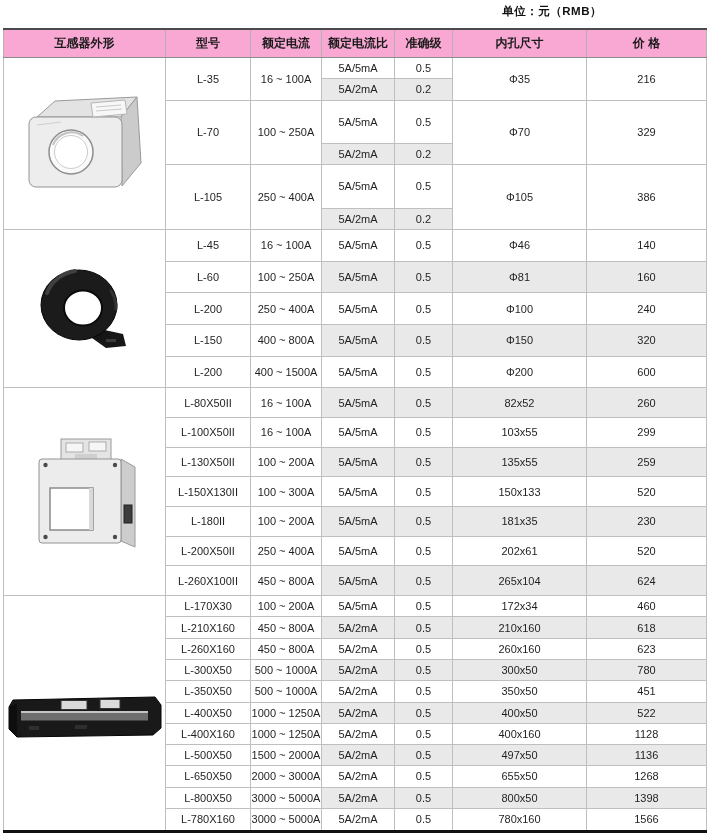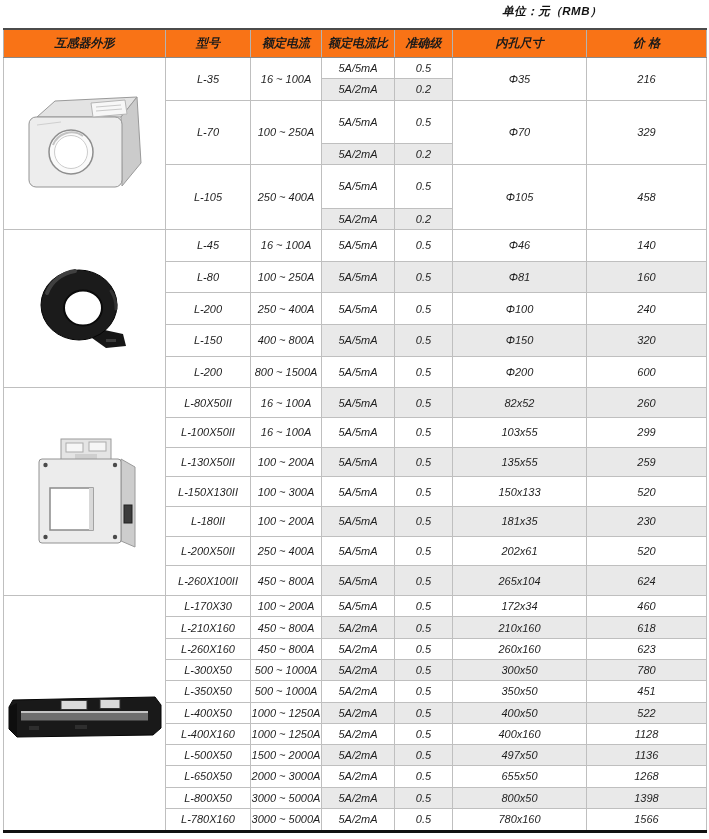--- a/index.html
+++ b/index.html
@@ -1,21 +1,21 @@
 <!DOCTYPE html>
 <html><head>
 <meta charset="utf-8">
 <style>
   html, body { margin: 0; padding: 0; background: #ffffff; }
   body {
     width: 709px; height: 839px; overflow: hidden;
     font-family: "Liberation Sans", "DejaVu Sans", sans-serif;
     -webkit-font-smoothing: antialiased;
   }
-  .page { position: relative; width: 605px; height: 839px; background: #fff; font-style: italic; }
+  .page { position: relative; width: 605px; height: 839px; background: #fff; }
 
   .unit-label {
     position: absolute; top: 4px; right: 3px;
     font-size: 11.5px; font-weight: bold; color: #111;
     letter-spacing: 0.5px;
   }
 
   table.price-table {
     position: absolute; top: 28px; left: 3px;
     width: 703px; height: 805px;
@@ -23,21 +23,21 @@
     border-top: 2px solid #4b4b4b;
     border-bottom: 3px solid #121212;
     border-left: 1px solid #b3b3b3;
     border-right: 1px solid #b3b3b3;
   }
   .price-table th {
     height: 27px;
     font-size: 12px; font-weight: bold; color: #1a1a1a;
     border: 1px solid #b3b3b3;
     border-bottom: 1px solid #8a8a8a;
-    background: #f97316;
+    background: #f9a8d4;
     text-align: center; vertical-align: middle;
     padding: 0;
   }
   .price-table td {
     border: 1px solid #bfbfbf;
     font-size: 11px; color: #1f1f1f;
     text-align: center; vertical-align: middle;
     padding: 0; background: #ffffff;
     white-space: nowrap; overflow: hidden;
   }
@@ -111,21 +111,21 @@
         <tr>
           <td class="shaded">5A/2mA</td>
           <td class="shaded">0.2</td>
         </tr>
         <tr>
           <td rowspan="2">L-105</td>
           <td rowspan="2">250 ~ 400A</td>
           <td>5A/5mA</td>
           <td>0.5</td>
           <td rowspan="2">Φ105</td>
-          <td rowspan="2">458</td>
+          <td rowspan="2">386</td>
         </tr>
         <tr>
           <td class="shaded">5A/2mA</td>
           <td class="shaded">0.2</td>
         </tr>
         <tr class="section-start">
           <td rowspan="5" class="photo-cell">
   <svg width="118" height="96" viewBox="0 0 118 96">
     <path d="M 74 68 L 97 73 L 100 85 L 80 87 L 66 77 Z" fill="#161616"></path>
     <ellipse cx="53" cy="44" rx="38" ry="35" fill="#1b1b1b" stroke="#050505" stroke-width="1"></ellipse>
@@ -136,21 +136,21 @@
   </svg>
 </td>
           <td>L-45</td>
           <td>16 ~ 100A</td>
           <td>5A/5mA</td>
           <td>0.5</td>
           <td>Φ46</td>
           <td>140</td>
         </tr>
         <tr>
-          <td>L-80</td>
+          <td>L-60</td>
           <td>100 ~ 250A</td>
           <td class="shaded">5A/5mA</td>
           <td class="shaded">0.5</td>
           <td class="shaded">Φ81</td>
           <td class="shaded">160</td>
         </tr>
         <tr>
           <td>L-200</td>
           <td>250 ~ 400A</td>
           <td>5A/5mA</td>
@@ -161,21 +161,21 @@
         <tr>
           <td>L-150</td>
           <td>400 ~ 800A</td>
           <td class="shaded">5A/5mA</td>
           <td class="shaded">0.5</td>
           <td class="shaded">Φ150</td>
           <td class="shaded">320</td>
         </tr>
         <tr>
           <td>L-200</td>
-          <td>800 ~ 1500A</td>
+          <td>400 ~ 1500A</td>
           <td>5A/5mA</td>
           <td>0.5</td>
           <td>Φ200</td>
           <td>600</td>
         </tr>
         <tr class="section-start">
           <td rowspan="7" class="photo-cell">
   <svg width="124" height="126" viewBox="0 0 124 126">
     <polygon points="98,30 112,38 112,118 98,112" fill="#cdcdcd" stroke="#9a9a9a" stroke-width="1"></polygon>
     <rect x="38" y="10" width="50" height="22" fill="#e4e4e4" stroke="#9a9a9a" stroke-width="1"></rect>

